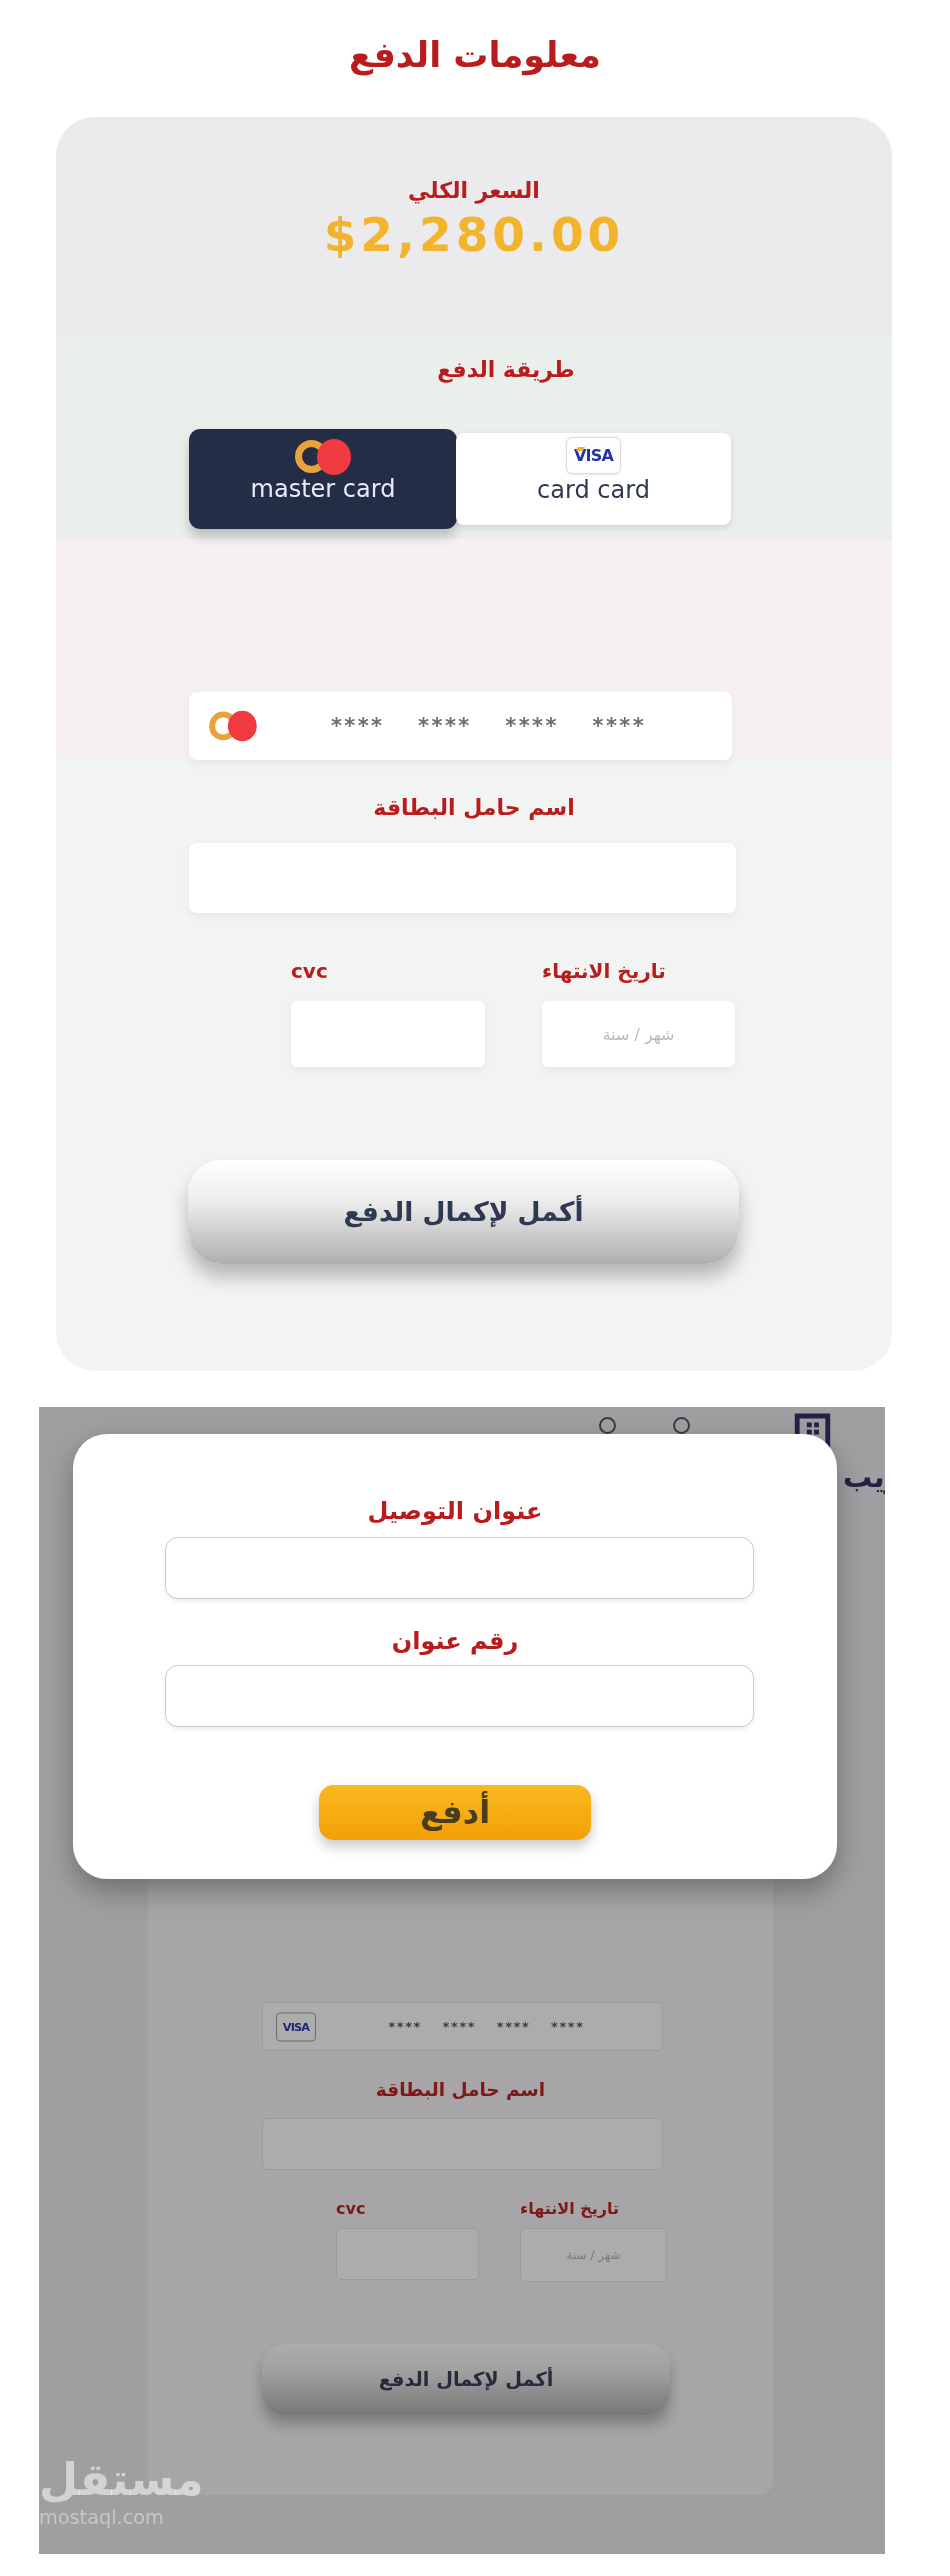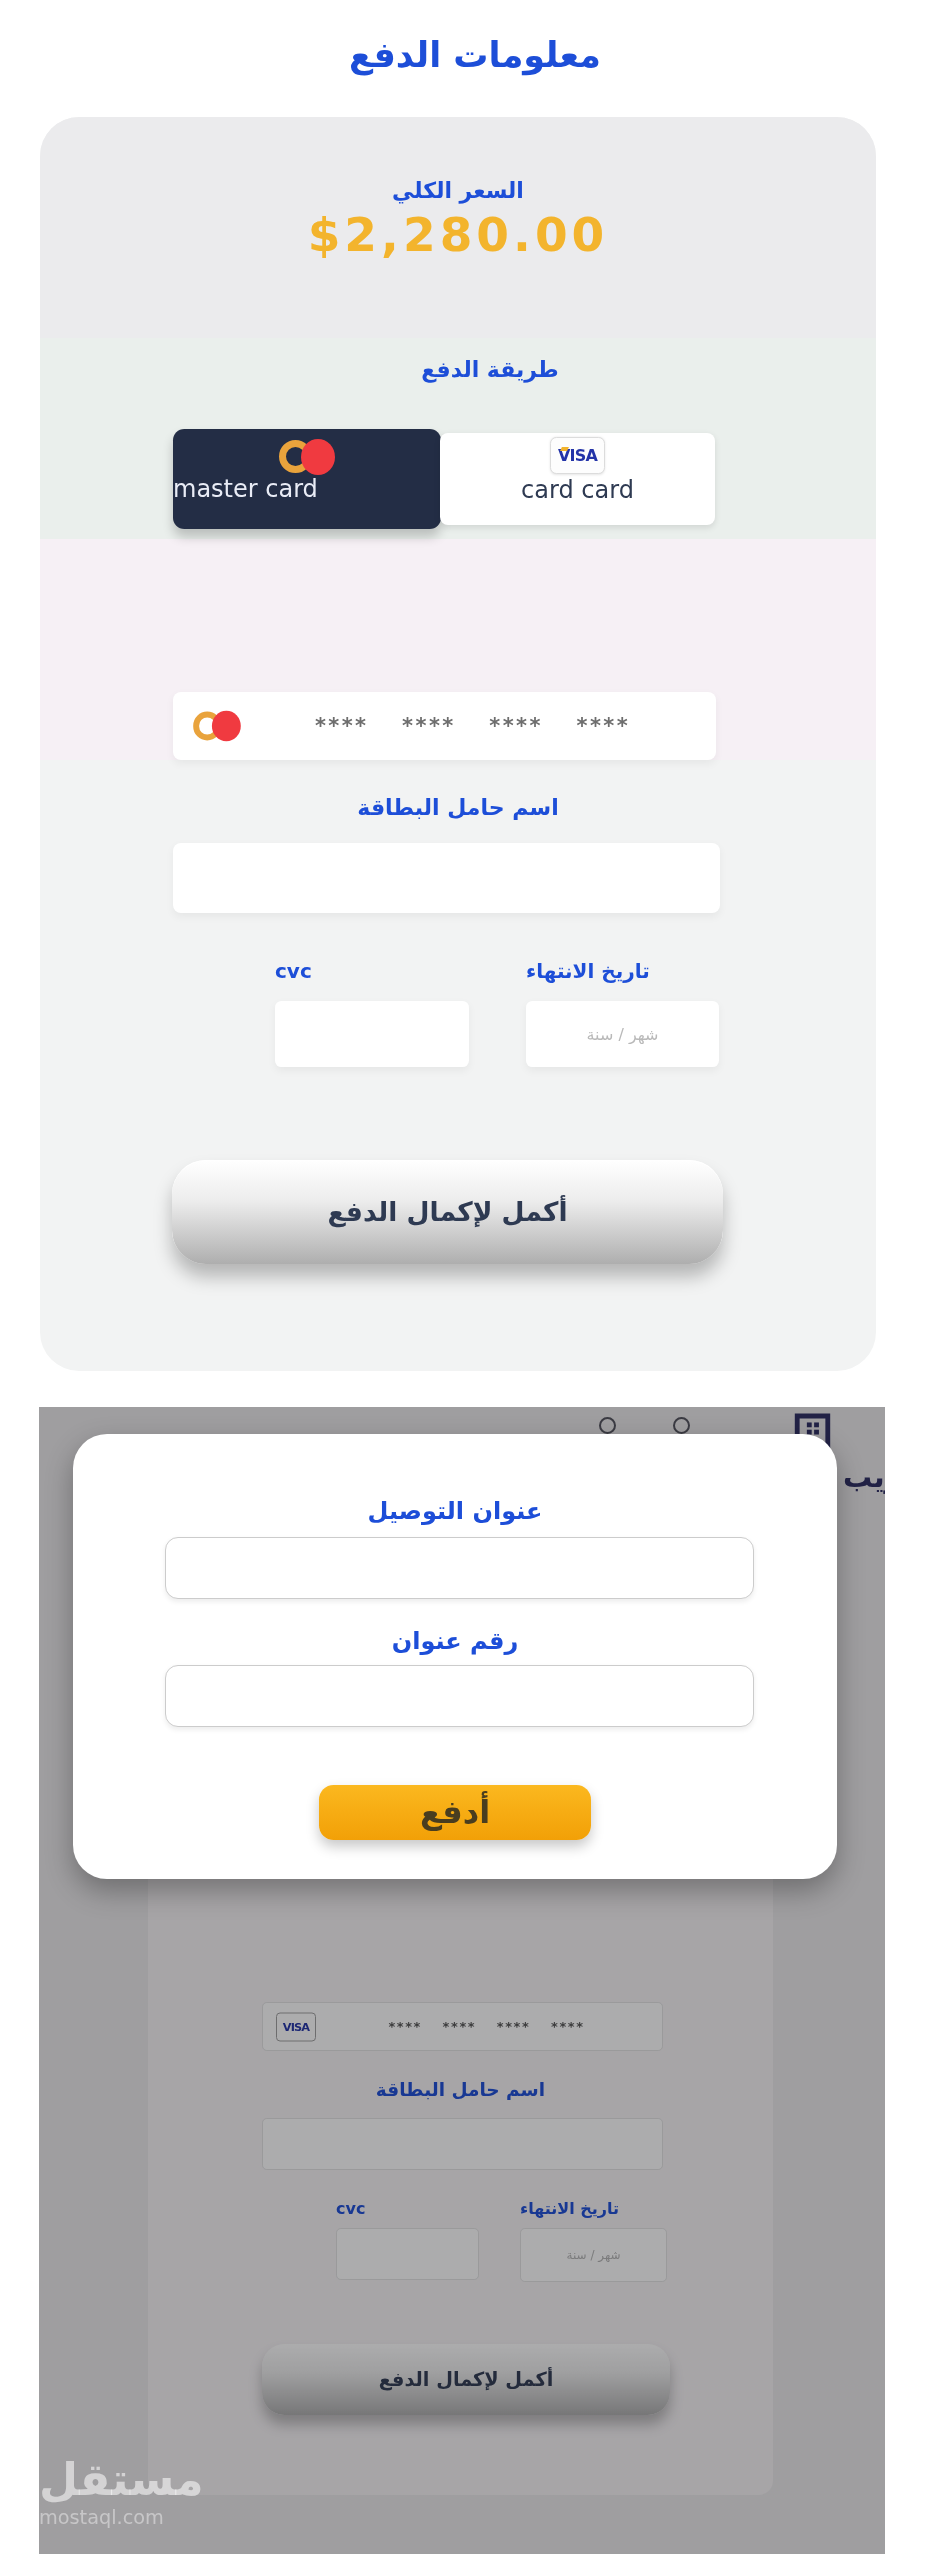--- a/index.html
+++ b/index.html
@@ -1,34 +1,34 @@
 <!DOCTYPE html>
 <html lang="ar" dir="rtl" style="font-size:13px"><head>
 <meta charset="utf-8">
 <style>
   html,body{margin:0;padding:0;background:#ffffff;}
   .canvas{position:relative;width:950px;height:2576px;background:#ffffff;overflow:hidden;
           font-family:"DejaVu Sans", sans-serif;direction:rtl;}
   .abs{position:absolute;}
   .center-text{left:0;width:100%;text-align:center;}
-  .navy{color:#1d4ed8;}
+  .navy{color:#b91c1c;}
 
   
   .page-title{top:35px;font-size:35px;font-weight:700;}
-  .card1{left:40px;top:117px;width:836px;height:1254px;border-radius:39px;overflow:hidden;background:#f2f3f3;}
+  .card1{left:56px;top:117px;width:836px;height:1254px;border-radius:39px;overflow:hidden;background:#f2f3f3;}
   .band{left:0;width:100%;}
   .band-price{top:0;height:221px;background:#ebebed;}
   .band-method{top:221px;height:201px;background:#eaefec;}
   .band-pink{top:422px;height:221px;background:#f6f0f5;}
   .total-label{top:61px;font-size:22px;font-weight:700;}
   .total-value{top:90px;font-size:47px;font-weight:700;color:#F3B42D;letter-spacing:4px;direction:ltr;}
   .method-label{top:240px;font-size:22px;font-weight:700;padding-left:32px;}
 
   .btn-master{left:133px;top:312px;width:268px;height:100px;border-radius:11.3px;background:#232d45;
-              box-shadow:0 7.2px 10.4px rgba(0,0,0,.20);text-align:left;}
+              box-shadow:0 7.2px 10.4px rgba(0,0,0,.20);text-align:center;}
   .mc-logo{display:flex;justify-content:center;align-items:center;padding-top:9.6px;}
   .mc-red{width:34px;height:36px;background:#F03A40;border-radius:50%;z-index:2;margin-left:-11.3px;}
   .mc-ring{width:19.3px;height:19.3px;border:7.2px solid #E9A33C;border-radius:50%;}
   .btn-master-label{color:#e9ecf6;font-size:24px;margin-top:0.8px;}
   .btn-visa{left:400px;top:316px;width:275px;height:92px;border-radius:8px;background:#ffffff;
             box-shadow:0 2.4px 6.4px rgba(0,0,0,.10);text-align:center;}
   .visa-chip{position:relative;width:53px;height:35px;border:1.6px solid #dcdcdc;border-radius:6.4px;background:#fdfdfd;
              margin:4px auto 0;display:flex;align-items:center;justify-content:center;box-shadow:0 0.8px 2.4px rgba(0,0,0,.10);}
   .visa-word{font-weight:700;font-size:16px;color:#2333A8;letter-spacing:-0.8px;direction:ltr;}
   .visa-notch{position:absolute;left:9.6px;top:8.8px;width:7.2px;height:4px;background:#f2b32c;transform:skewX(-25deg);}

